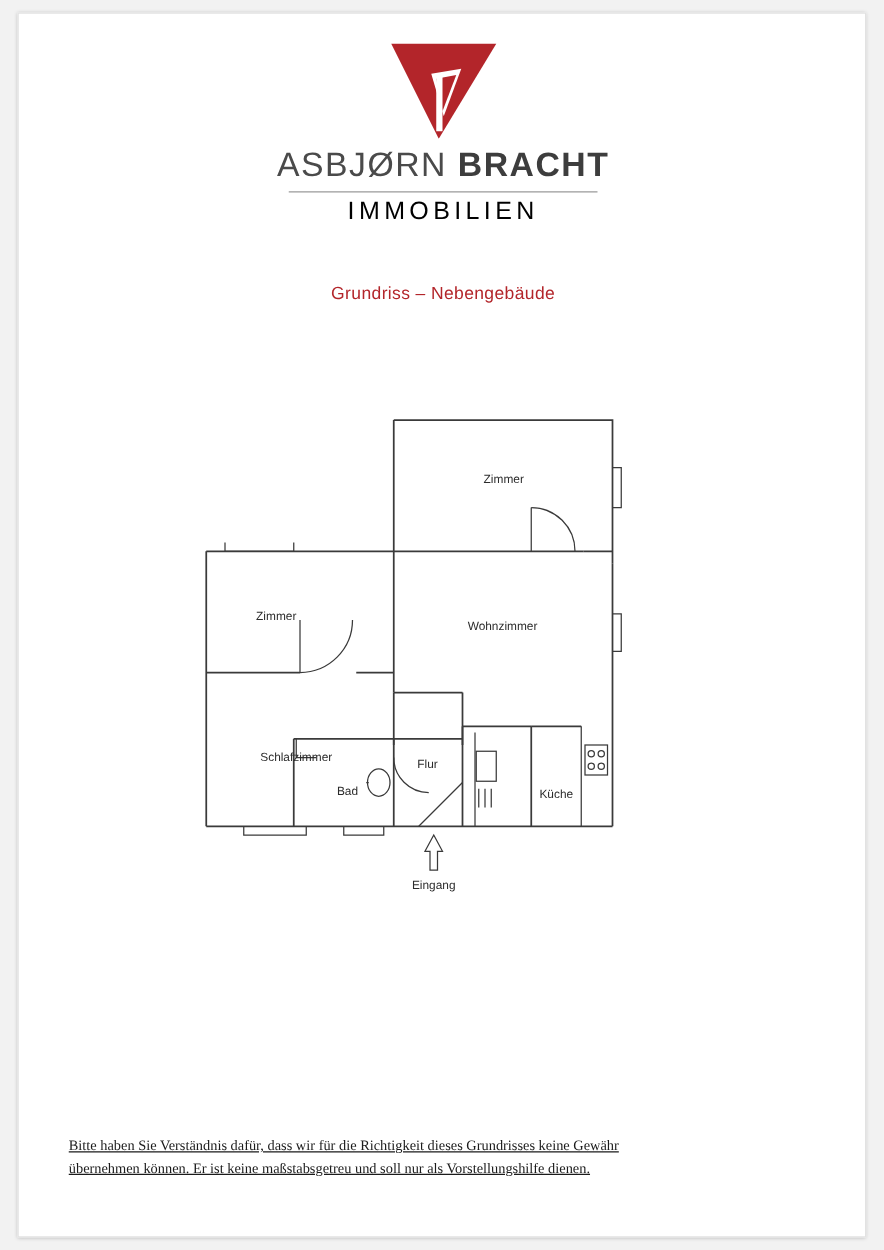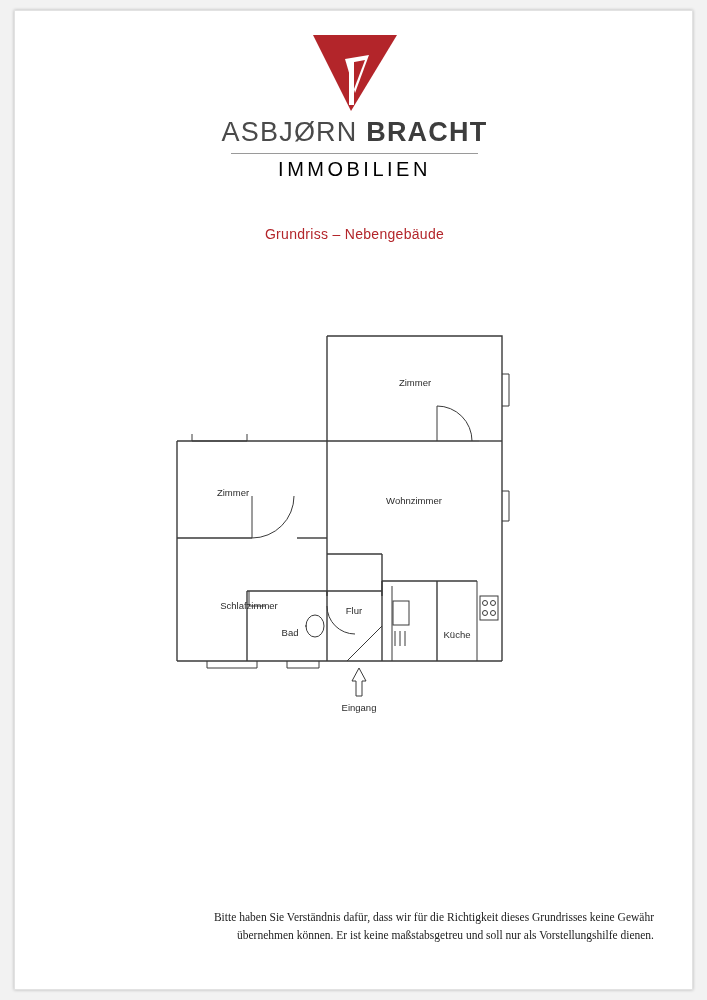--- a/index.html
+++ b/index.html
@@ -75,41 +75,41 @@
     letter-spacing: 0.3px;
   }
 
   
   .plan {
     position: absolute;
     left: 0;
     top: 295px;
     width: 679px;
     height: 440px;
-    padding-left: 12px;
   }
   .plan svg { display: block; margin: 0 auto; }
 
   .room-label {
     font-family: "Liberation Sans", sans-serif;
     font-size: 9.5px;
     fill: #2b2b2b;
   }
 
   
   .footer {
     position: absolute;
     left: 40px;
     top: 898px;
     width: 599px;
-    text-align: right;
+    text-align: left;
     font-family: "Liberation Serif", serif;
     font-size: 11.5px;
     line-height: 1.55;
     color: #1b1b1b;
+    text-decoration: underline;
   }
 </style>
 </head>
 <body>
 
 <div class="page">
 
   <div class="logo-block">
     <div class="logo-mark">
       <svg width="100" height="78" viewBox="0 0 100 78" xmlns="http://www.w3.org/2000/svg">

